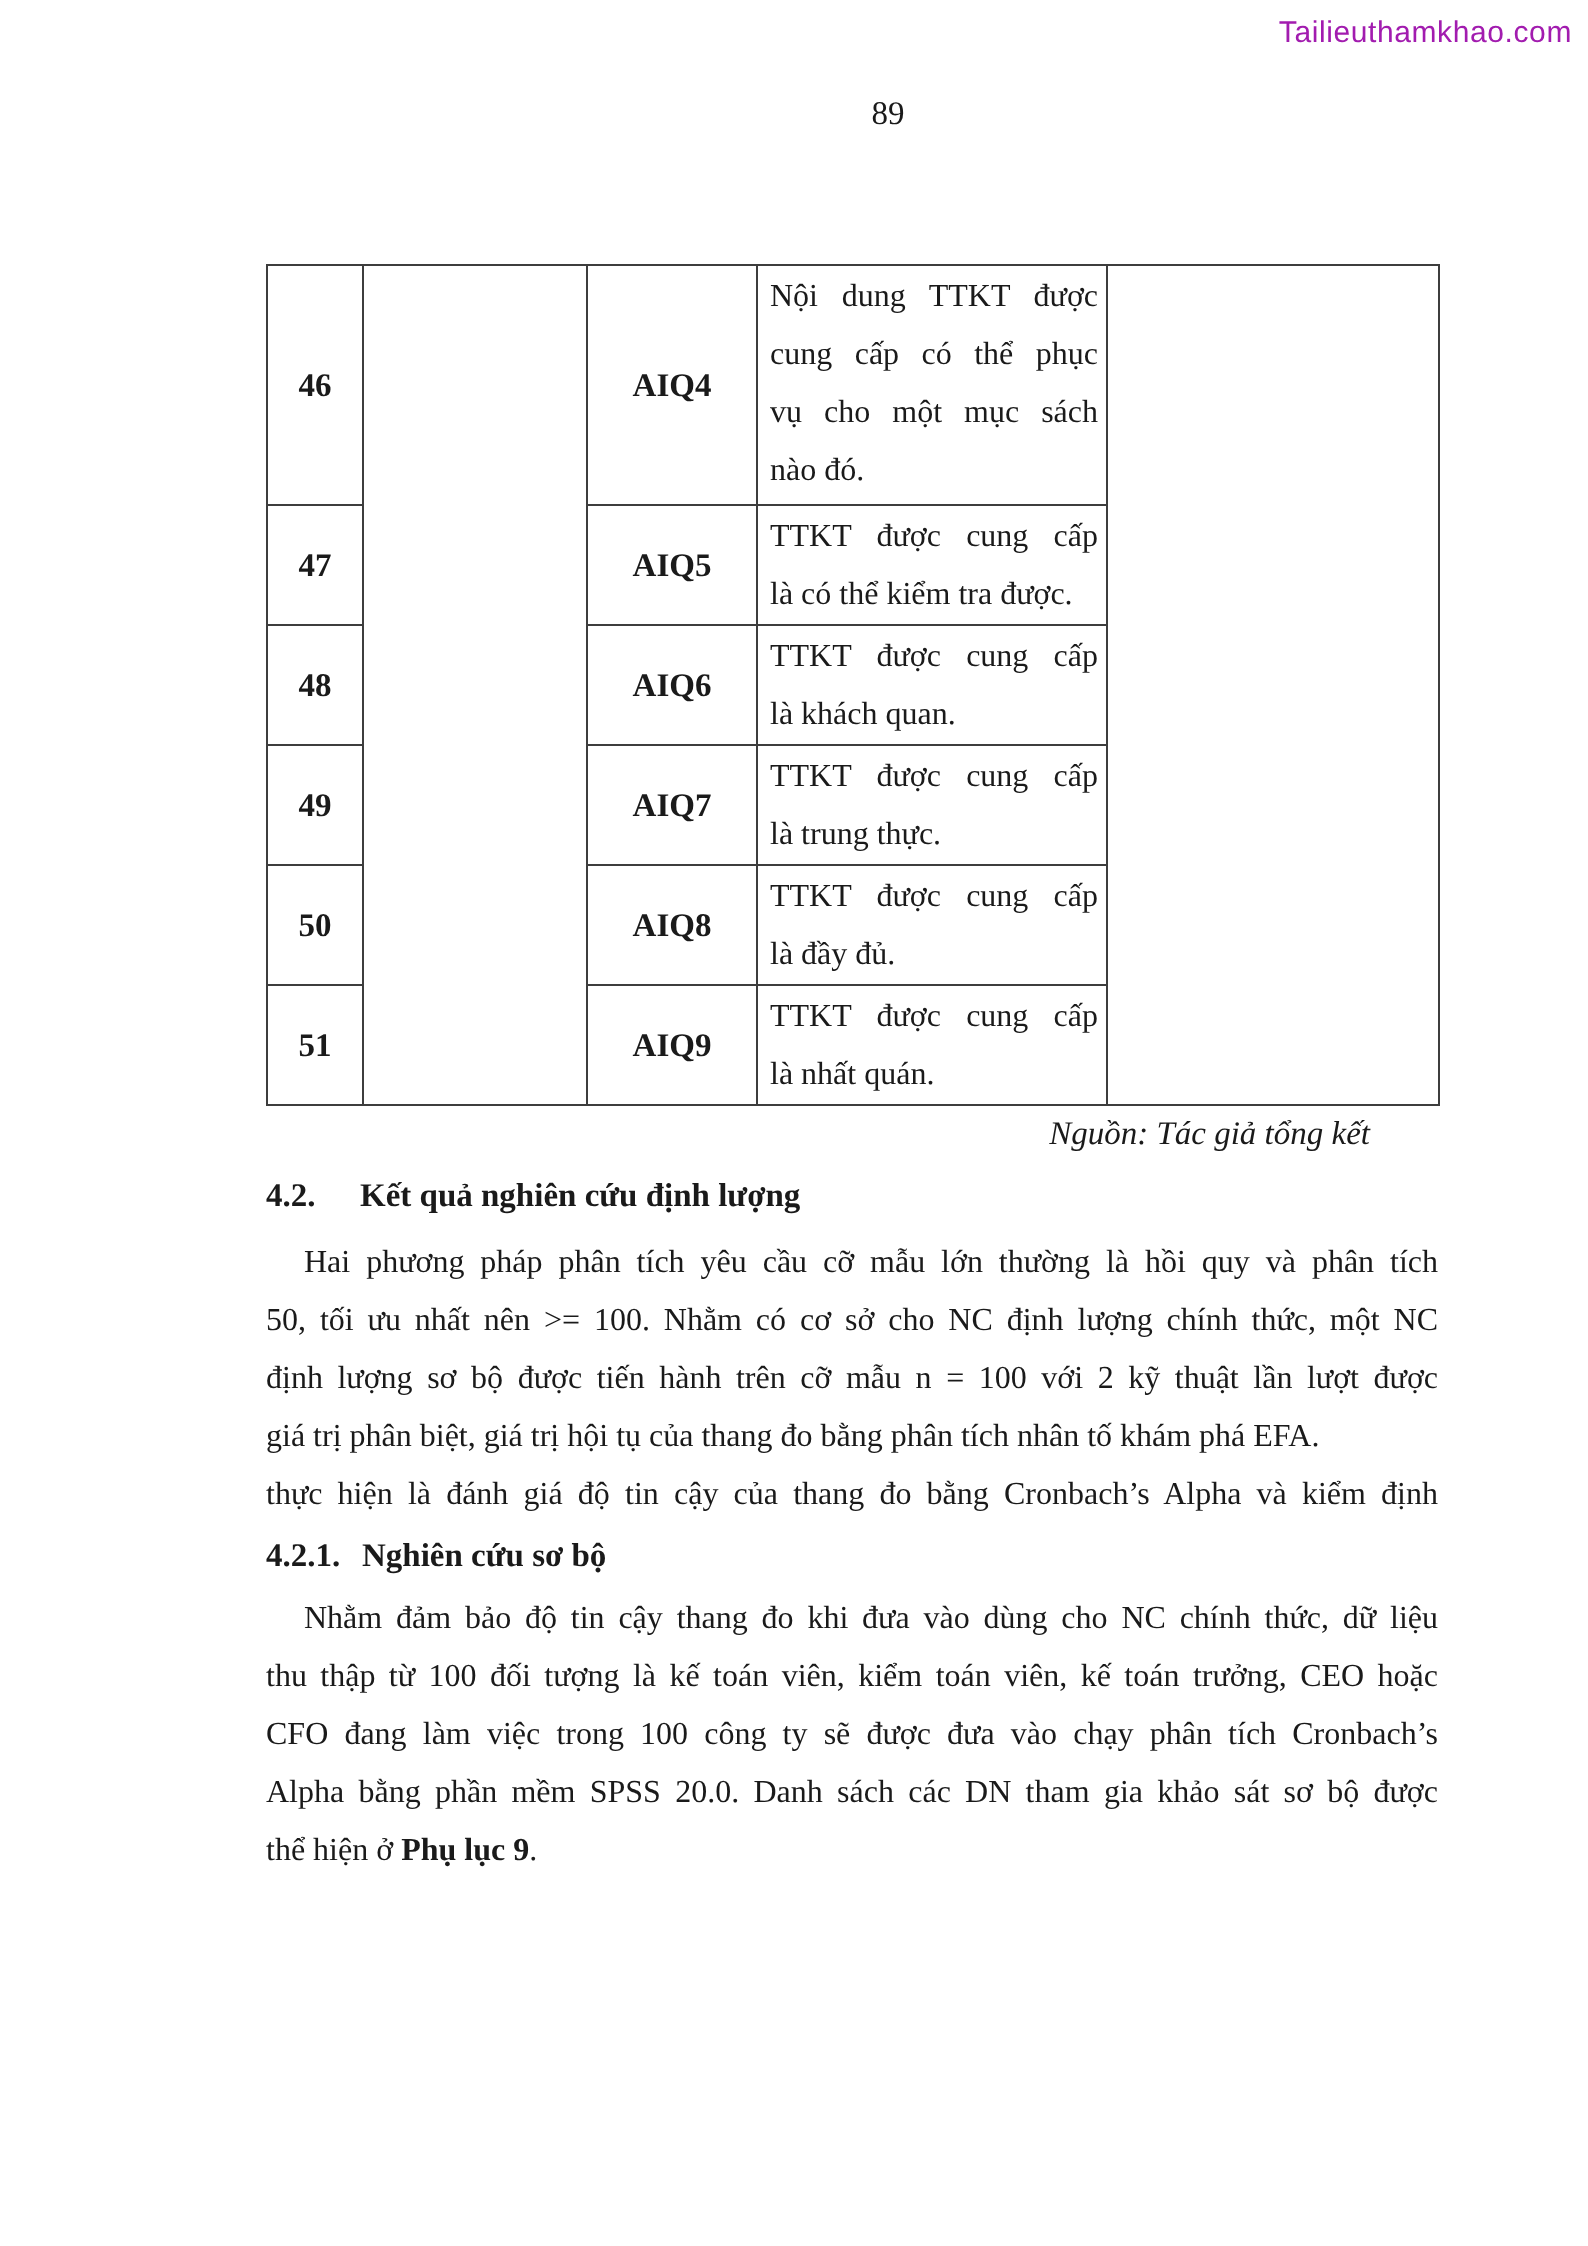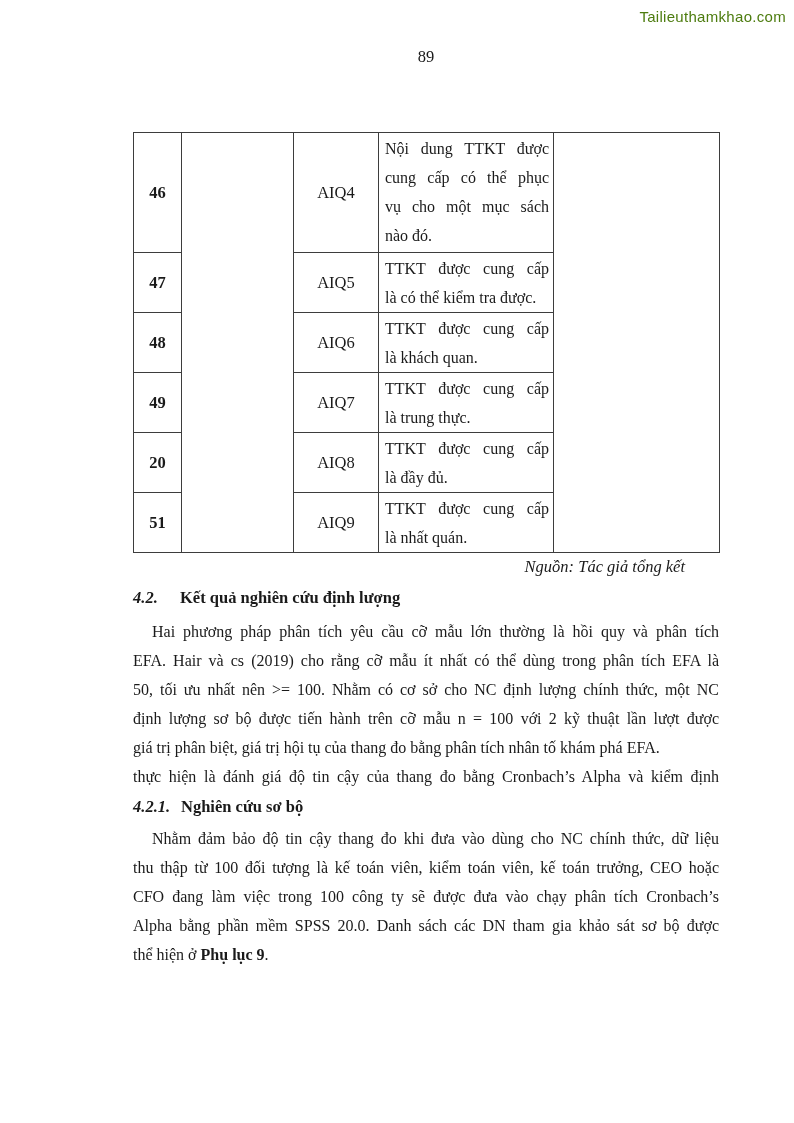--- a/index.html
+++ b/index.html
@@ -7,60 +7,60 @@
   body {
     width: 794px; height: 1123px;
     font-family: "Liberation Serif", serif;
     color: #1a1a1a;
     position: relative;
     overflow: hidden;
   }
   .watermark {
     position: absolute; top: 8px; right: 8px;
     font-family: "Liberation Sans", sans-serif;
-    font-size: 15px; color: #4d7c0f; letter-spacing: 0.3px;
+    font-size: 15px; color: #a21caf; letter-spacing: 0.3px;
     text-shadow: 1px 1px 0 #ffffff;
   }
   .page-number {
-    position: absolute; top: 47px; left: 133px; width: 586px;
+    position: absolute; top: 47px; left: 151px; width: 586px;
     text-align: center; font-size: 16.5px;
   }
   .content {
     position: absolute; left: 133px; top: 132px; width: 586px;
   }
   table.scale-table {
     border-collapse: collapse; table-layout: fixed;
     width: 586px;
   }
   table.scale-table td {
     border: 1.5px solid #3d3d3d;
     overflow: hidden;
   }
   td.c-num  { width: 48px;  text-align: center; vertical-align: middle; font-weight: bold; font-size: 16.5px; }
   td.c-gap  { width: 112px; }
-  td.c-code { width: 85px;  text-align: center; vertical-align: middle; font-weight: normal; font-size: 16.5px; }
+  td.c-code { width: 85px;  text-align: center; vertical-align: middle; font-weight: bold; font-size: 16.5px; }
   td.c-desc { width: 175px; vertical-align: top; padding: 1px 4px 0 6px; font-size: 16px; }
   td.c-end  { width: 166px; }
   tr.r-tall  { height: 120px; }
   tr.r-short { height: 60px; }
   .dline { line-height: 29px; white-space: nowrap; }
   .jl { text-align: justify; text-align-last: justify; }
   .ll { text-align: left; }
   .caption {
     margin-top: 3px; padding-right: 34px;
     text-align: right; font-style: italic; font-size: 16.5px;
     height: 22px; line-height: 22px;
   }
   .heading {
     font-weight: bold; font-size: 16.5px; height: 22px; line-height: 22px;
   }
   .h-42   { margin-top: 9px; }
   .h-421  { margin-top: 5px; }
   .h-4211 { margin-top: 9px; }
-  .hnum { display: inline-block; font-style: italic; }
+  .hnum { display: inline-block; }
   .h-42 .hnum   { width: 47px; }
   .h-421 .hnum  { width: 48px; }
   .h-4211 .hnum { width: 66px; }
   .para { margin-top: 8px; font-size: 16px; }
   .para2 { margin-top: 6px; }
   .pline { height: 29px; line-height: 29px; white-space: nowrap; }
   .pline.first { text-indent: 19px; }
   .pline.jl { text-align: justify; text-align-last: justify; }
   .pline.ll { text-align: left; }
   .bold { font-weight: bold; }
@@ -105,21 +105,21 @@
     </tr>
     <tr class="r-short">
       <td class="c-num">49</td>
       <td class="c-code">AIQ7</td>
       <td class="c-desc">
         <div class="dline jl">TTKT được cung cấp</div>
         <div class="dline ll">là trung thực.</div>
       </td>
     </tr>
     <tr class="r-short">
-      <td class="c-num">20</td>
+      <td class="c-num">50</td>
       <td class="c-code">AIQ8</td>
       <td class="c-desc">
         <div class="dline jl">TTKT được cung cấp</div>
         <div class="dline ll">là đầy đủ.</div>
       </td>
     </tr>
     <tr class="r-short">
       <td class="c-num">51</td>
       <td class="c-code">AIQ9</td>
       <td class="c-desc">
@@ -131,21 +131,20 @@
     </table>
 
   <div class="caption">Nguồn: Tác giả tổng kết</div>
 
   <div class="heading h-42">
     <span class="hnum">4.2.</span><span>Kết quả nghiên cứu định lượng</span>
   </div>
 
   <div class="para para1">
     <div class="pline first jl">Hai phương pháp phân tích yêu cầu cỡ mẫu lớn thường là hồi quy và phân tích</div>
-    <div class="pline jl">EFA. Hair và cs (2019) cho rằng cỡ mẫu ít nhất có thể dùng trong phân tích EFA là</div>
     <div class="pline jl">50, tối ưu nhất nên &gt;= 100. Nhằm có cơ sở cho NC định lượng chính thức, một NC</div>
     <div class="pline jl">định lượng sơ bộ được tiến hành trên cỡ mẫu n = 100 với 2 kỹ thuật lần lượt được</div>
     <div class="pline ll">giá trị phân biệt, giá trị hội tụ của thang đo bằng phân tích nhân tố khám phá EFA.</div>
     <div class="pline jl">thực hiện là đánh giá độ tin cậy của thang đo bằng Cronbach’s Alpha và kiểm định</div>
   </div>
 
   <div class="heading h-421">
     <span class="hnum">4.2.1.</span><span>Nghiên cứu sơ bộ</span>
   </div>
 

